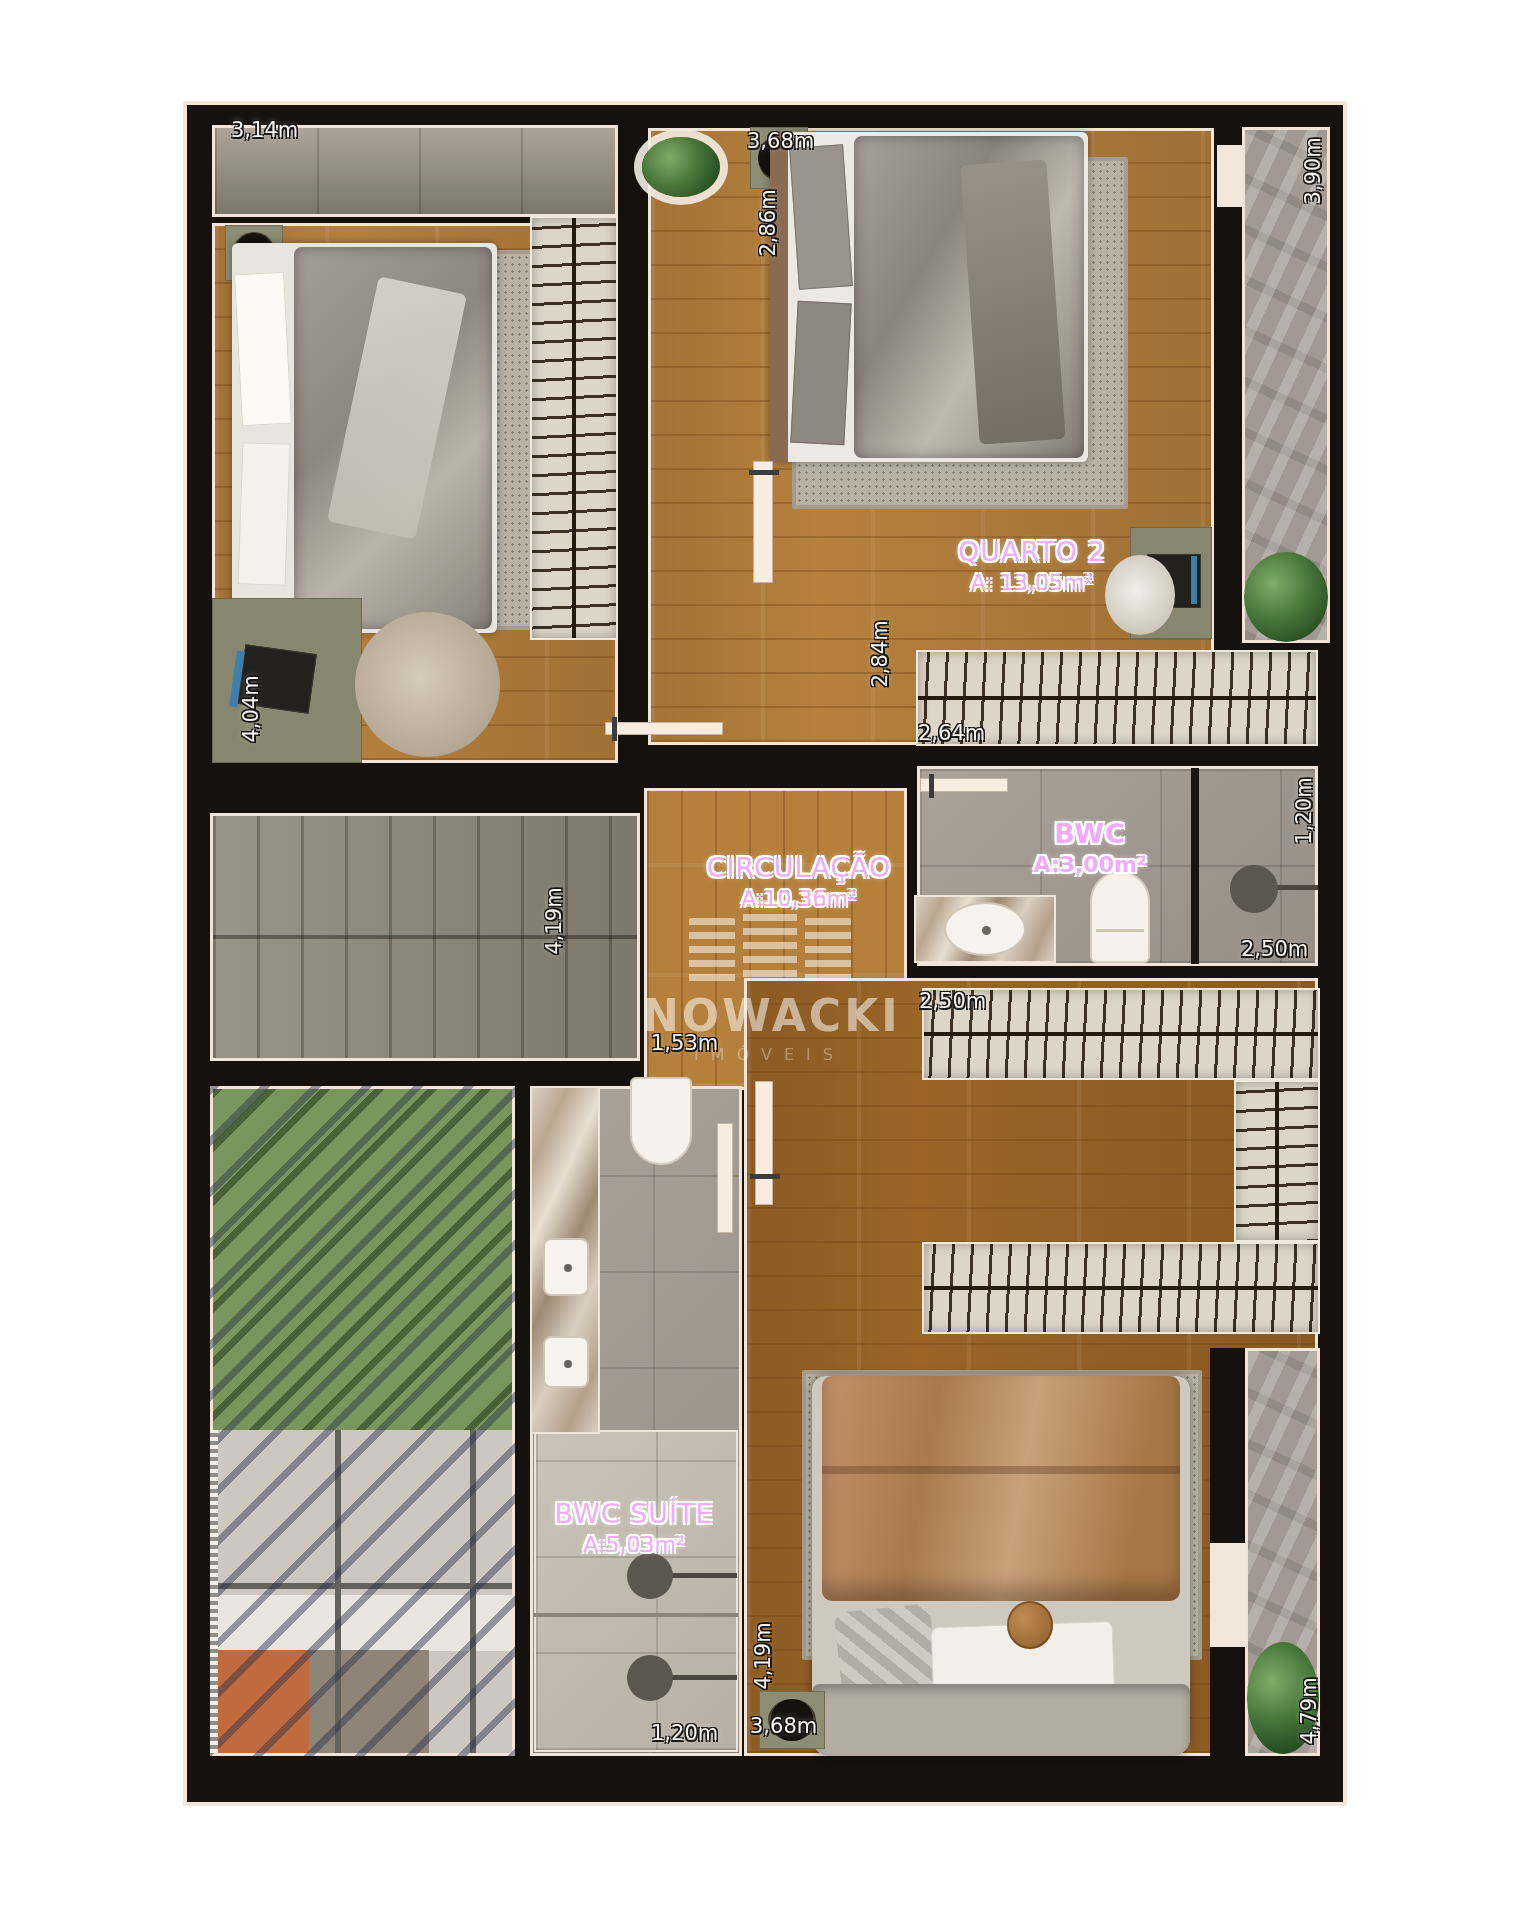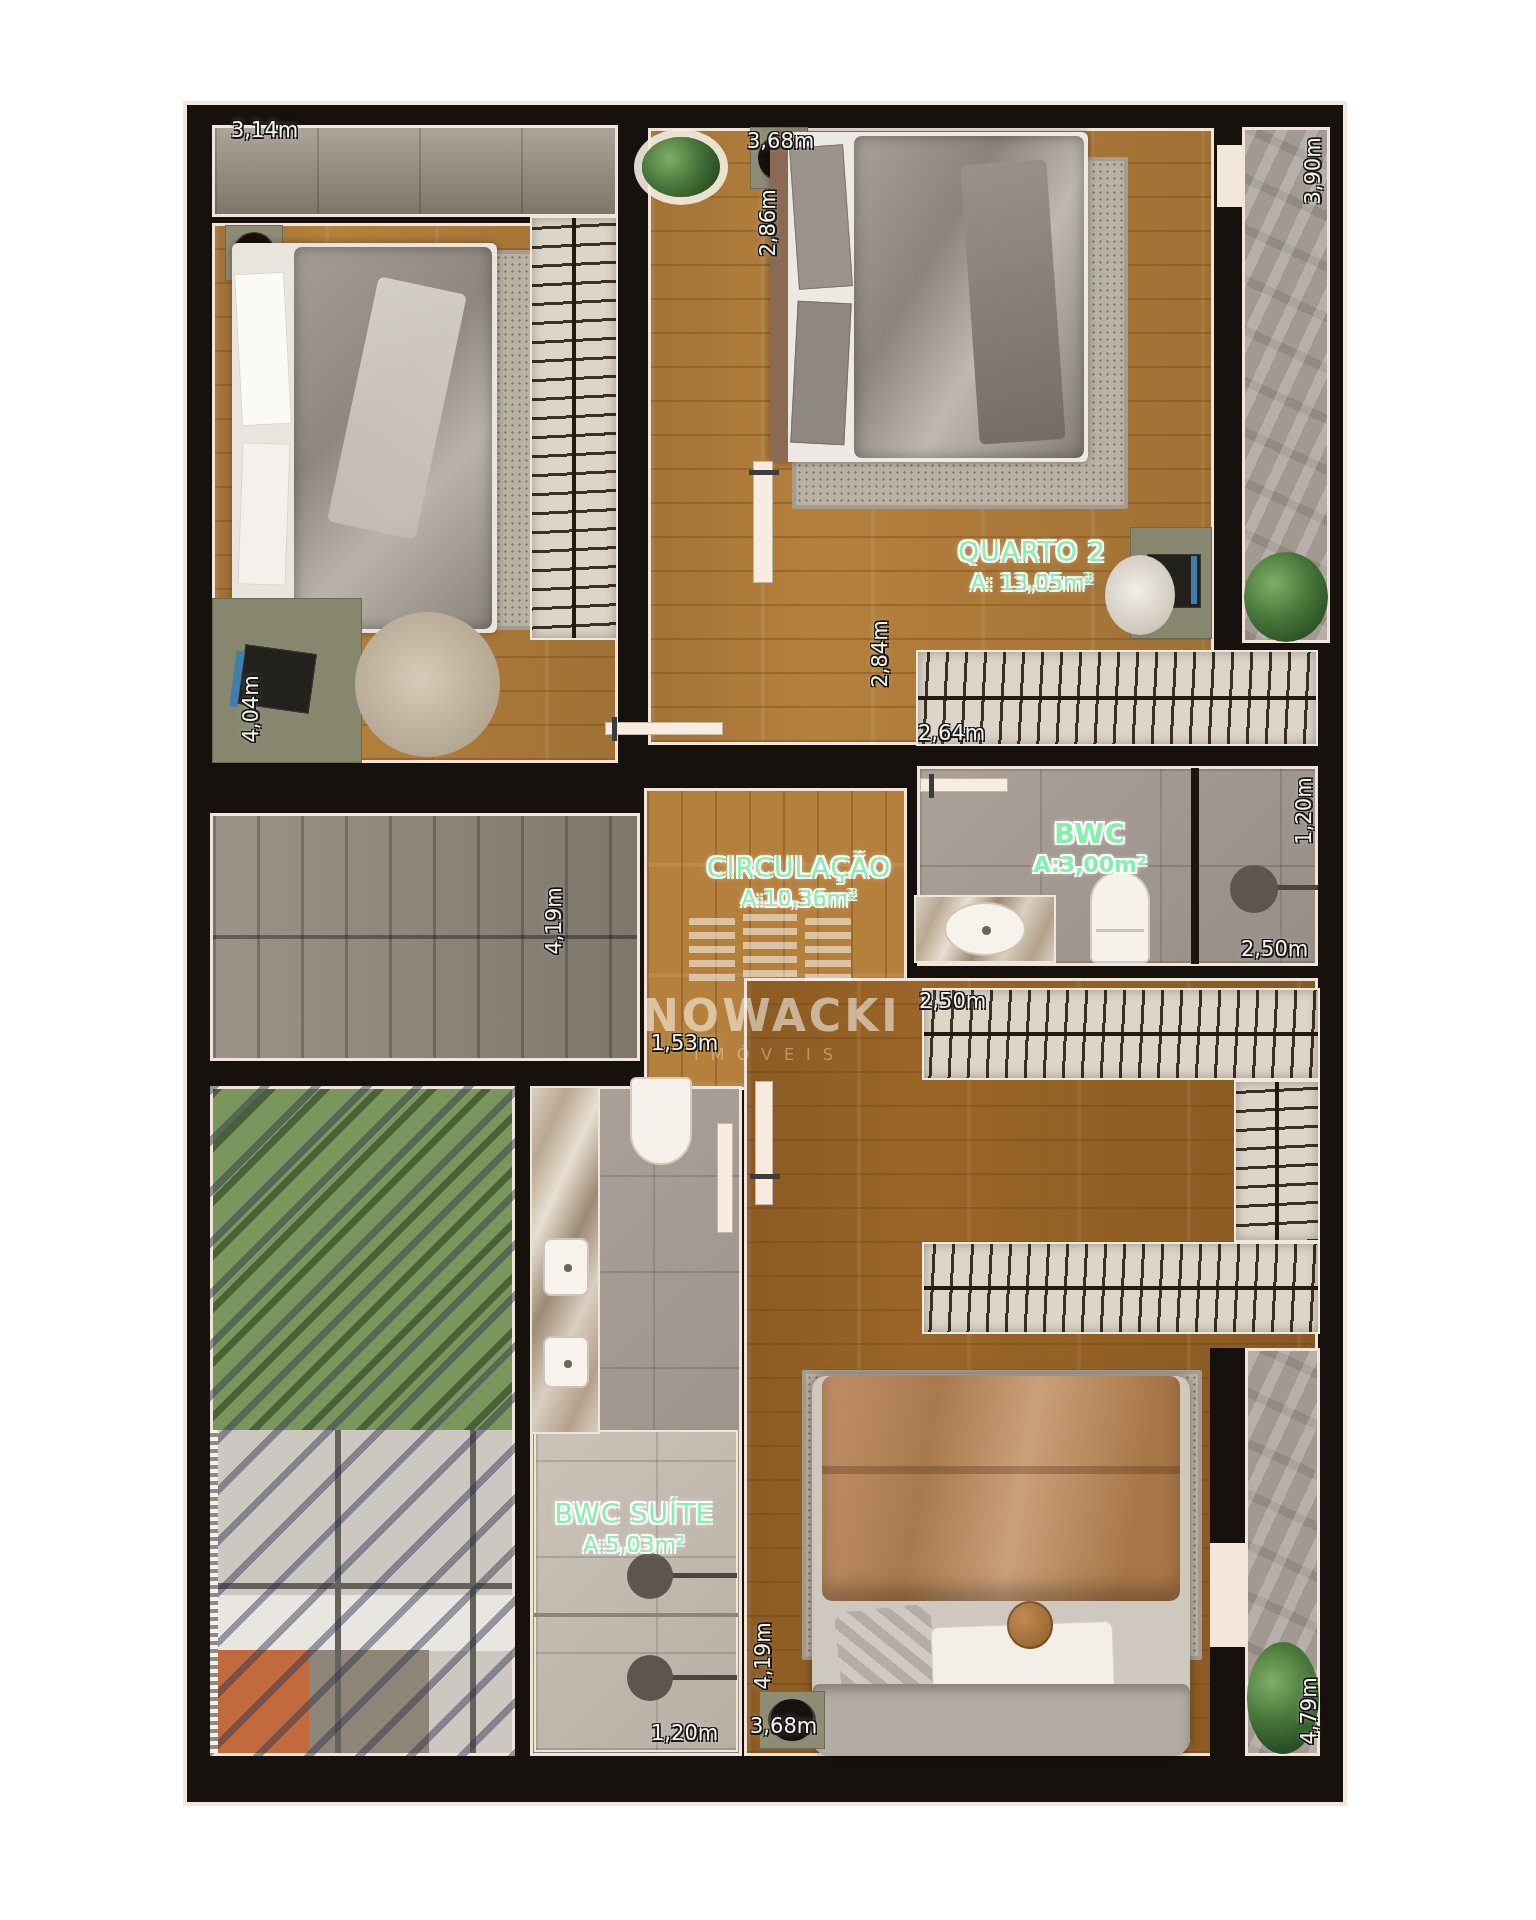--- a/index.html
+++ b/index.html
@@ -66,21 +66,21 @@
   .sink{background:#f7f3ec;border:2px solid #cfc5b7;box-sizing:border-box;}
   .showerhead{border-radius:50%;background:#5d564f;}
   .showerarm{background:#4c463f;}
   .chair{border-radius:50%;background:radial-gradient(circle at 45% 45%, #d6cbb8, #b4a793 70%, #998b76);}
   .desk{background:#87876f;border:1px solid #6a6a54;box-sizing:border-box;}
   .laptop{background:#23211e;border:1px solid #3a3732;}
   
   .dim{position:absolute;color:#f7f4ef;font-size:21px;white-space:nowrap;
        text-shadow:-1.5px -1.5px 0 #151515,1.5px -1.5px 0 #151515,-1.5px 1.5px 0 #151515,1.5px 1.5px 0 #151515,0 0 6px rgba(255,255,255,.55);}
   .dim.vert{width:84px;height:26px;display:flex;align-items:center;justify-content:center;transform:rotate(-90deg);}
-  .room-label{position:absolute;text-align:center;color:#86efac;line-height:1.25;}
+  .room-label{position:absolute;text-align:center;color:#f0abfc;line-height:1.25;}
   .room-label .nm{font-size:27px;letter-spacing:1px;
        text-shadow:-2px -2px 0 #fff,2px -2px 0 #fff,-2px 2px 0 #fff,2px 2px 0 #fff,0 0 6px #fff;}
   .room-label .ar{font-size:22px;
        text-shadow:-2px -2px 0 #fff,2px -2px 0 #fff,-2px 2px 0 #fff,2px 2px 0 #fff,0 0 6px #fff;}
   .watermark{position:absolute;text-align:center;color:rgba(252,250,246,.55);}
   .watermark .towers{display:flex;justify-content:center;align-items:flex-end;gap:8px;margin-bottom:6px;}
   .tower{background-image:repeating-linear-gradient(180deg, rgba(250,248,244,.55) 0 7px, transparent 7px 14px);border-radius:2px;}
   .brand{font-size:44px;font-weight:bold;letter-spacing:3px;}
   .brand-sub{font-size:16px;letter-spacing:12px;color:rgba(252,250,246,.35);margin-top:4px;}
   .wallgap{position:absolute;background:#f3e6da;}

